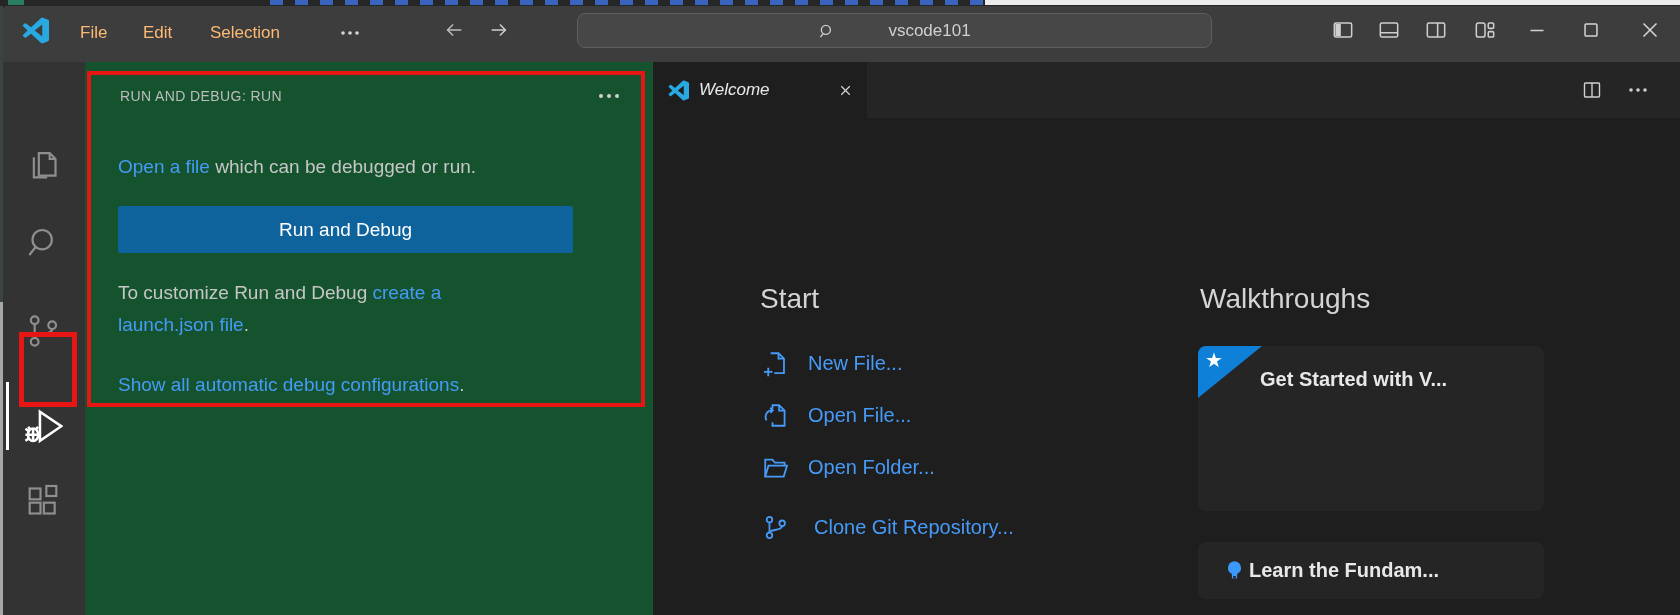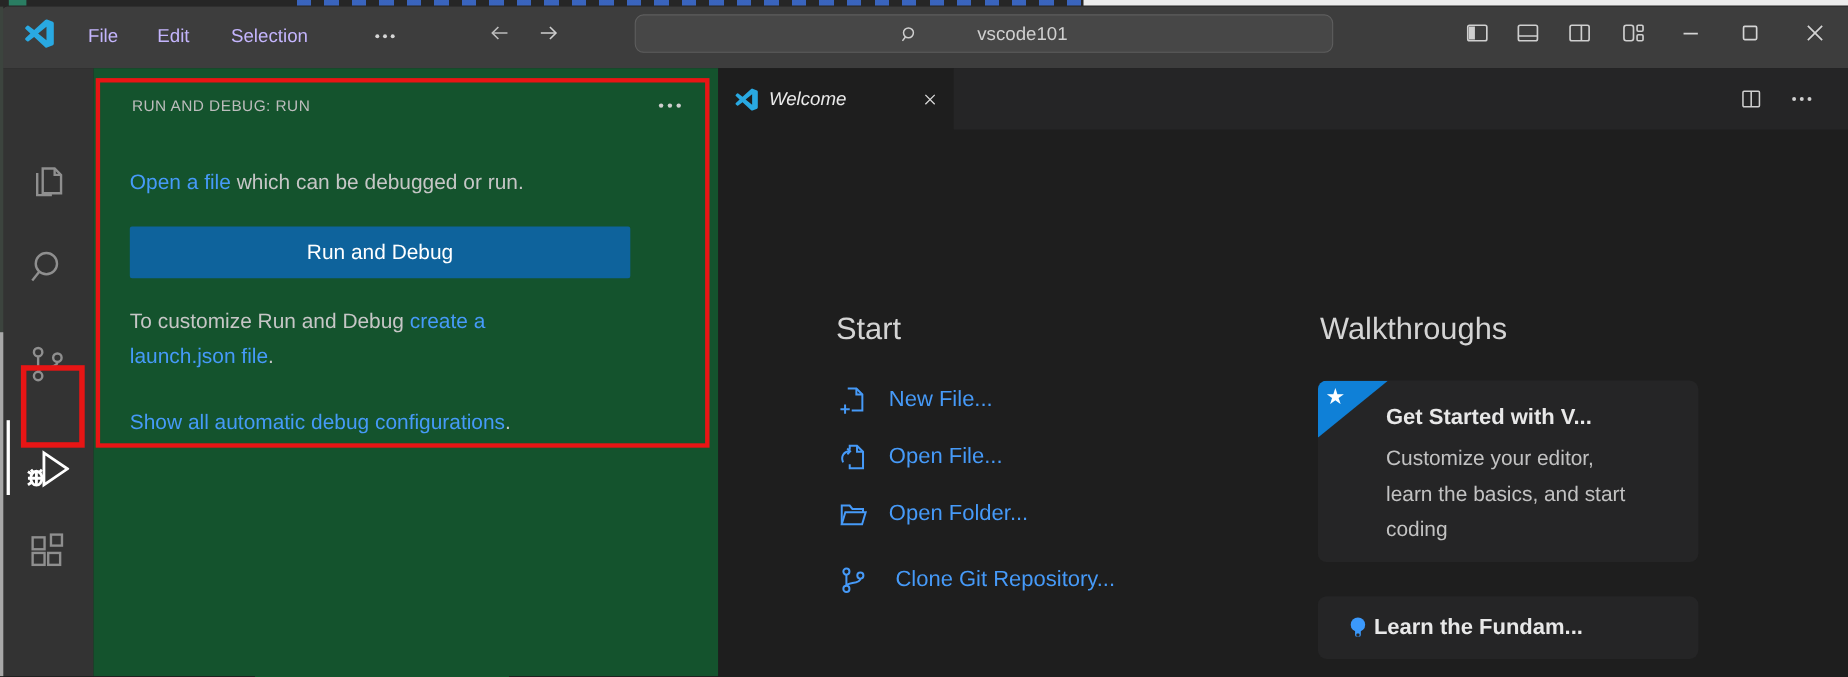--- a/index.html
+++ b/index.html
@@ -17,21 +17,21 @@
   .left-sliver-top { left:0; top:6px; width:3px; height:296px; background:#3c443e; z-index:41; }
   .left-sliver-bottom { left:0; top:302px; width:3px; height:313px; background:#a8a8a8; z-index:41; }
 
   
   .window { position:absolute; left:0; top:5px; width:1680px; height:610px;
     border-top-left-radius:9px; overflow:hidden; background:#1e1e1e; }
 
   
   .titlebar { left:0; top:0; width:1680px; height:57px; background:#3d3d3d; border-top-left-radius:9px; }
   .logo { left:22px; top:12px; width:27px; height:27px; }
-  .menu-item { top:17px; height:22px; line-height:22px; color:#c4b5fd; font-size:17px; cursor:default; }
+  .menu-item { top:17px; height:22px; line-height:22px; color:#fdba74; font-size:17px; cursor:default; }
   .menu-file { left:80px; } .menu-edit { left:143px; } .menu-selection { left:210px; }
   .menu-ellipsis { left:338px; top:17px; }
   .nav-arrow { top:14px; width:22px; height:22px; }
   .nav-back { left:443px; } .nav-forward { left:488px; }
   .searchbox { left:577px; top:8px; width:635px; height:35px; background:#474747;
     border:1px solid #5e5e5e; border-radius:8px; display:flex; align-items:center; justify-content:center; gap:8px; }
   .searchbox .search-text { color:#d0d0d0; font-size:17px;margin-left:44px; }
   .win-icon { top:12px; width:26px; height:26px; }
   .wi-1 { left:1330px; } .wi-2 { left:1376px; } .wi-3 { left:1423px; } .wi-4 { left:1472px; }
   .wi-min { left:1524px; } .wi-max { left:1578px; } .wi-close { left:1637px; }
@@ -322,21 +322,20 @@
         <span class="lbl">Clone Git Repository...</span>
       </div>
 
 
       <div class="abs wc-heading walk-heading">Walkthroughs</div>
 
       <div class="abs card card1">
         <div class="abs card-tri"></div>
         <div class="abs card-star">★</div>
         <div class="card-title">Get Started with V...</div>
-        <div class="card-desc">Customize your editor, learn the basics, and start coding</div>
       </div>
 
       <div class="abs card card2">
         <span>
           <svg width="25" height="25" viewBox="0 0 24 24">
             <circle cx="12" cy="9.5" r="6.3" fill="#3b99fc"></circle>
             <path d="M9.5 14h5v4.5a1.5 1.5 0 0 1-1.5 1.5h-2a1.5 1.5 0 0 1-1.5-1.5z" fill="#3b99fc"></path>
             <rect x="10.7" y="17.2" width="2.6" height="2.6" rx="0.6" fill="#252526"></rect>
           </svg>
         </span>

